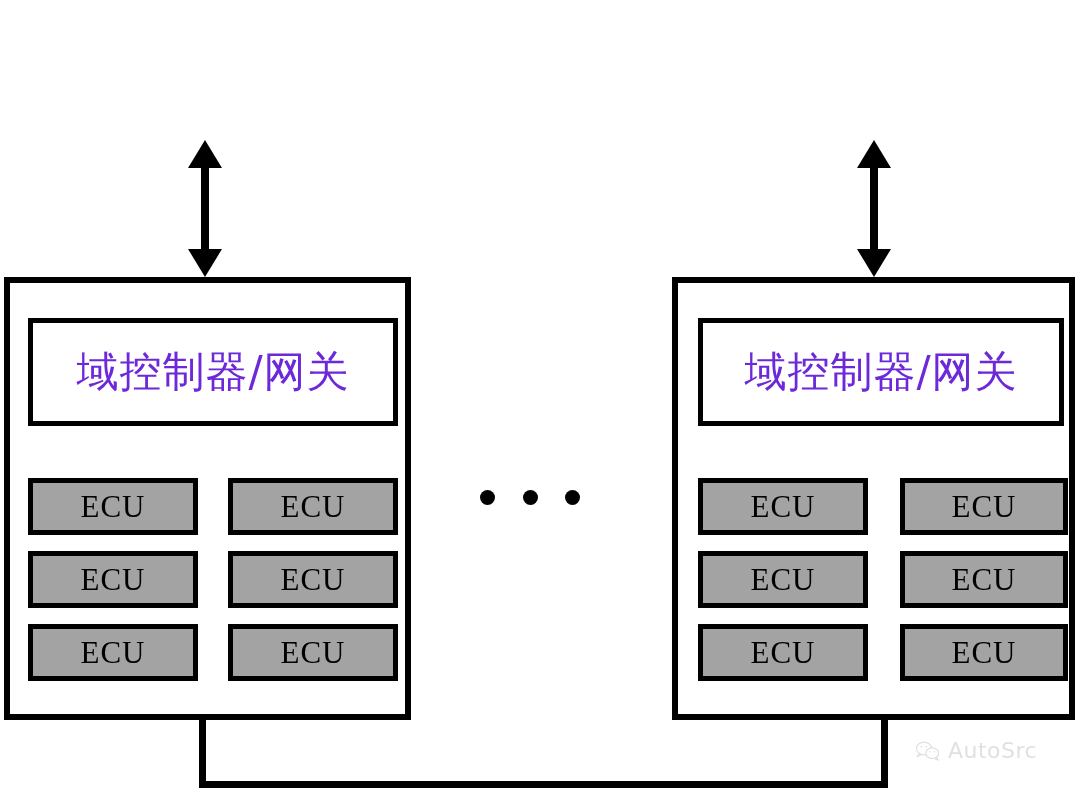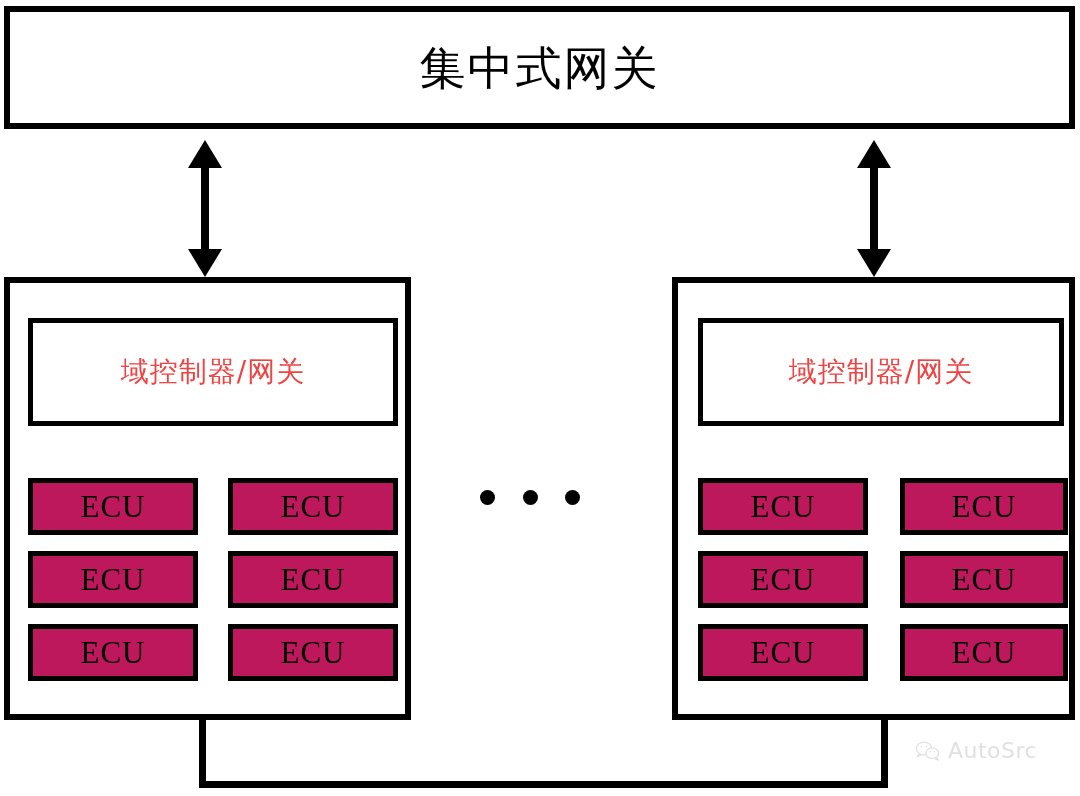--- a/index.html
+++ b/index.html
@@ -70,23 +70,23 @@
     left: 18px;
     top: 35px;
     width: 370px;
     height: 108px;
   }
   #domain-box-right .domain-controller {
     left: 20px;
     width: 366px;
   }
   .domain-controller-label {
-    font-size: 28px;
+    font-size: 42px;
     letter-spacing: 1px;
-    color: #ef4444;
+    color: #6d28d9;
     font-family: "DejaVu Sans", "Liberation Sans", sans-serif;
     white-space: nowrap;
   }
 
   
   .ecu-grid {
     position: absolute;
     left: 18px;
     top: 195px;
     width: 370px;
@@ -98,21 +98,21 @@
     row-gap: 16px;
   }
   #domain-box-right .ecu-grid {
     left: 20px;
     width: 370px;
     grid-template-columns: 170px 168px;
     column-gap: 32px;
   }
   .ecu {
     box-sizing: border-box;
-    background: #be185d;
+    background: #a3a3a3;
     border: 5px solid #000;
     display: flex;
     align-items: center;
     justify-content: center;
   }
   .ecu-label {
     font-size: 31px;
     letter-spacing: 1px;
     color: #000;
     font-family: "Liberation Serif", "DejaVu Serif", serif;
@@ -192,23 +192,20 @@
     font-family: "DejaVu Sans", "Liberation Sans", sans-serif;
     letter-spacing: 0.5px;
   }
   #watermark svg { display: block; }
 </style>
 </head>
 <body>
 
 <div id="canvas">
 
-  <div class="box" id="gateway-box">
-    <span id="gateway-label">集中式网关</span>
-  </div>
 
   <div class="arrow-vert" id="arrow-left">
     <div class="head-up"></div>
     <div class="shaft"></div>
     <div class="head-down"></div>
   </div>
 
   <div class="arrow-vert" id="arrow-right">
     <div class="head-up"></div>
     <div class="shaft"></div>

